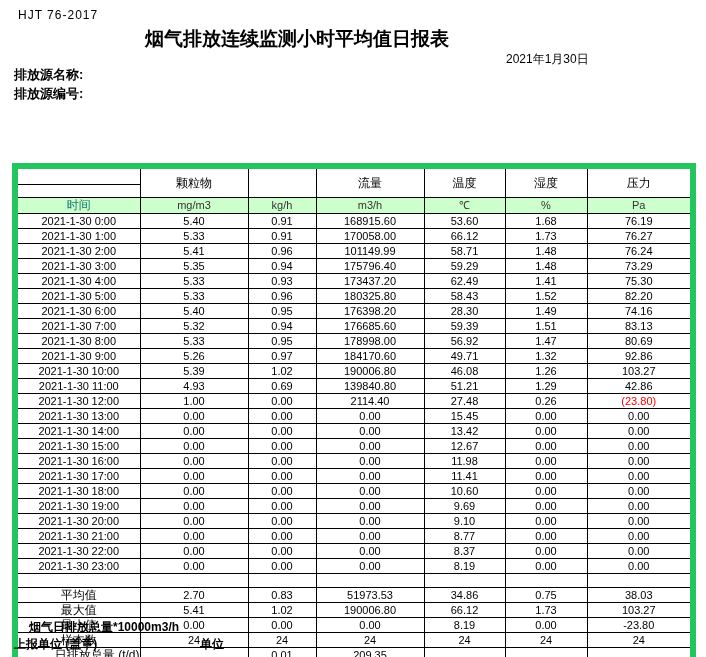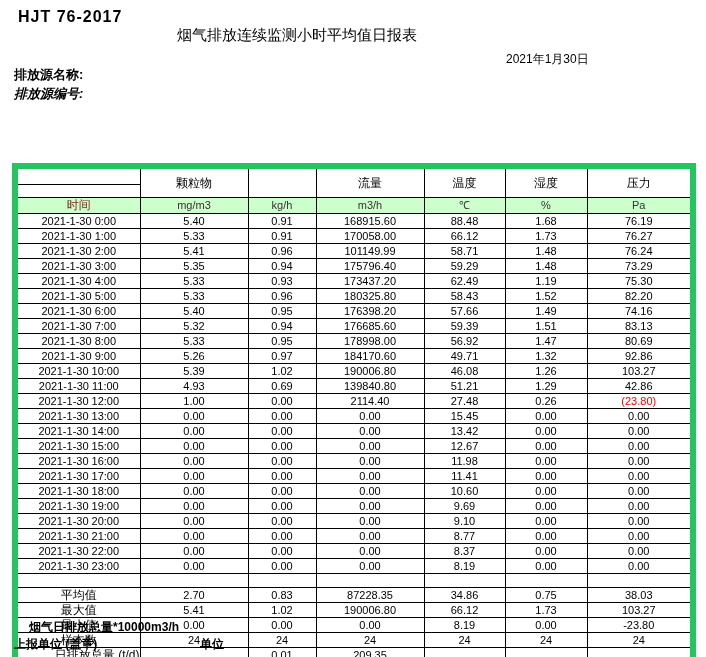--- a/index.html
+++ b/index.html
@@ -2,46 +2,46 @@
 <html style="--green: #ccffcc; --red: #ff0000;"><head>
 <meta charset="utf-8">
 <style>
   html,body{margin:0;padding:0;}
   body{
     width:706px;height:657px;position:relative;background:#ffffff;
     font-family:"Liberation Sans",sans-serif;color:#000;overflow:hidden;
   }
   .std{
     position:absolute;left:18px;top:8px;
-    font-size:16px;font-weight:bold;letter-spacing:1px;
+    font-size:12px;font-weight:normal;letter-spacing:1px;
   }
   .title{
     position:absolute;left:297px;top:26px;transform:translateX(-50%);
-    font-size:15px;font-weight:normal;white-space:nowrap;
+    font-size:19px;font-weight:bold;white-space:nowrap;
   }
   .src-label{position:absolute;left:14px;font-size:13px;font-weight:bold;}
   .src-name{top:66px;}
-  .src-code{top:85px;font-style:italic;}
+  .src-code{top:85px;}
   .date{position:absolute;left:506px;top:51px;font-size:12px;}
 
   table{
     position:absolute;left:12px;top:115px;width:678px;
     border-collapse:collapse;table-layout:fixed;
     border:6px solid #22c55e;
     margin-top:48px;
   }
   td{
     border:1px solid #000;padding:0;margin:0;
     font-size:11px;text-align:center;vertical-align:middle;
     height:14px;line-height:13px;overflow:hidden;white-space:nowrap;
   }
   thead .grp-row td{height:15px;font-size:12px;}
   thead .corner2 td{height:12px;}
   .unit-row td{background:var(--green,#ccffcc);height:15px;color:#333;}
-  .unit-row td.time-head{font-size:12px;color:#7f1d1d;}
+  .unit-row td.time-head{font-size:12px;color:#0f766e;}
   tbody td{height:14px;}
   tbody tr.spacer td{height:13px;}
   td.sum-label{font-size:12px;}
   td.sum-label.left{text-align:right;padding-left:18px;}
   td.neg{color:var(--red,#ff0000);}
 
   .note{position:absolute;left:14px;top:619px;font-size:12px;font-weight:bold;margin-left:15px;}
   .report-unit{position:absolute;left:14px;top:636px;font-size:12px;font-weight:bold;}
   .unit-word{position:absolute;left:200px;top:636px;font-size:12px;font-weight:bold;}
 </style>
@@ -86,21 +86,21 @@
       <td>%</td>
       <td>Pa</td>
     </tr>
   </thead>
   <tbody>
       <tr>
         <td>2021-1-30 0:00</td>
         <td>5.40</td>
         <td>0.91</td>
         <td>168915.60</td>
-        <td>88.48</td>
+        <td>53.60</td>
         <td>1.68</td>
         <td>76.19</td>
       </tr>
       <tr>
         <td>2021-1-30 1:00</td>
         <td>5.33</td>
         <td>0.91</td>
         <td>170058.00</td>
         <td>66.12</td>
         <td>1.73</td>
@@ -123,38 +123,38 @@
         <td>59.29</td>
         <td>1.48</td>
         <td>73.29</td>
       </tr>
       <tr>
         <td>2021-1-30 4:00</td>
         <td>5.33</td>
         <td>0.93</td>
         <td>173437.20</td>
         <td>62.49</td>
-        <td>1.19</td>
+        <td>1.41</td>
         <td>75.30</td>
       </tr>
       <tr>
         <td>2021-1-30 5:00</td>
         <td>5.33</td>
         <td>0.96</td>
         <td>180325.80</td>
         <td>58.43</td>
         <td>1.52</td>
         <td>82.20</td>
       </tr>
       <tr>
         <td>2021-1-30 6:00</td>
         <td>5.40</td>
         <td>0.95</td>
         <td>176398.20</td>
-        <td>57.66</td>
+        <td>28.30</td>
         <td>1.49</td>
         <td>74.16</td>
       </tr>
       <tr>
         <td>2021-1-30 7:00</td>
         <td>5.32</td>
         <td>0.94</td>
         <td>176685.60</td>
         <td>59.39</td>
         <td>1.51</td>
@@ -310,21 +310,21 @@
         <td></td>
         <td></td>
         <td></td>
         <td></td>
         <td></td>
       </tr>
       <tr>
         <td class="sum-label">平均值</td>
         <td>2.70</td>
         <td>0.83</td>
-        <td>87228.35</td>
+        <td>51973.53</td>
         <td>34.86</td>
         <td>0.75</td>
         <td>38.03</td>
       </tr>
       <tr>
         <td class="sum-label">最大值</td>
         <td>5.41</td>
         <td>1.02</td>
         <td>190006.80</td>
         <td>66.12</td>

